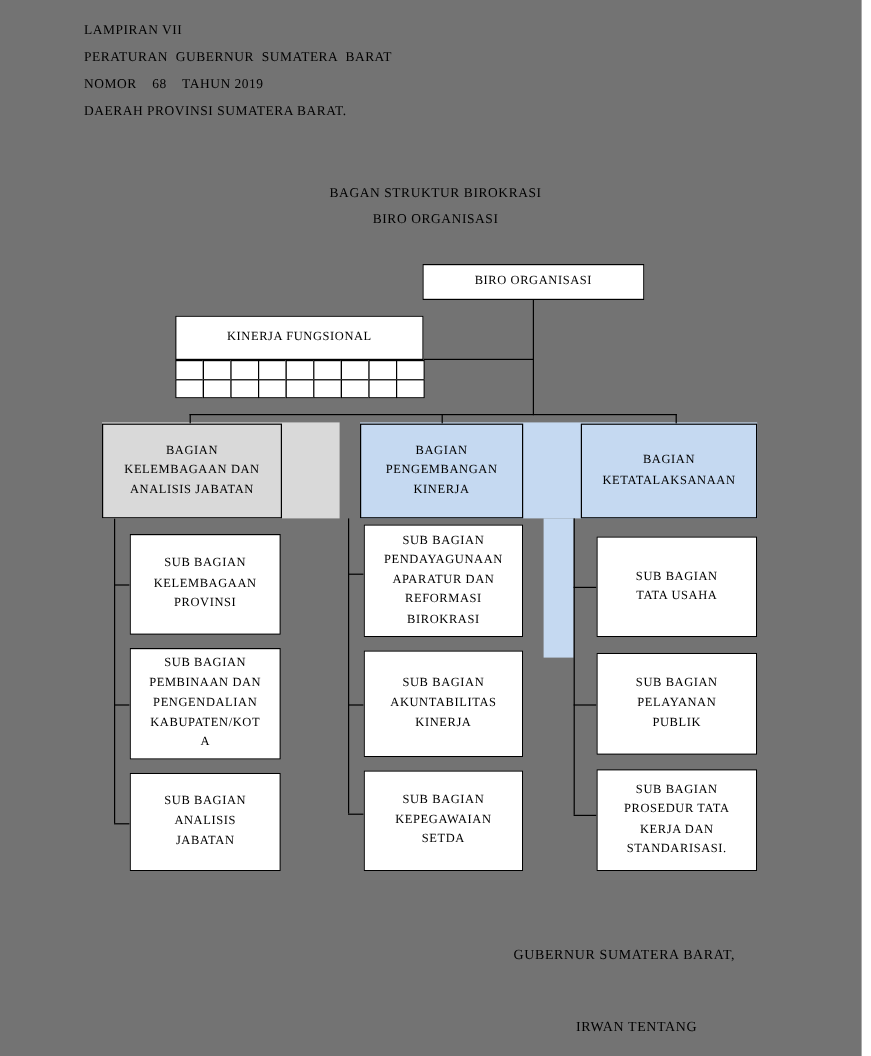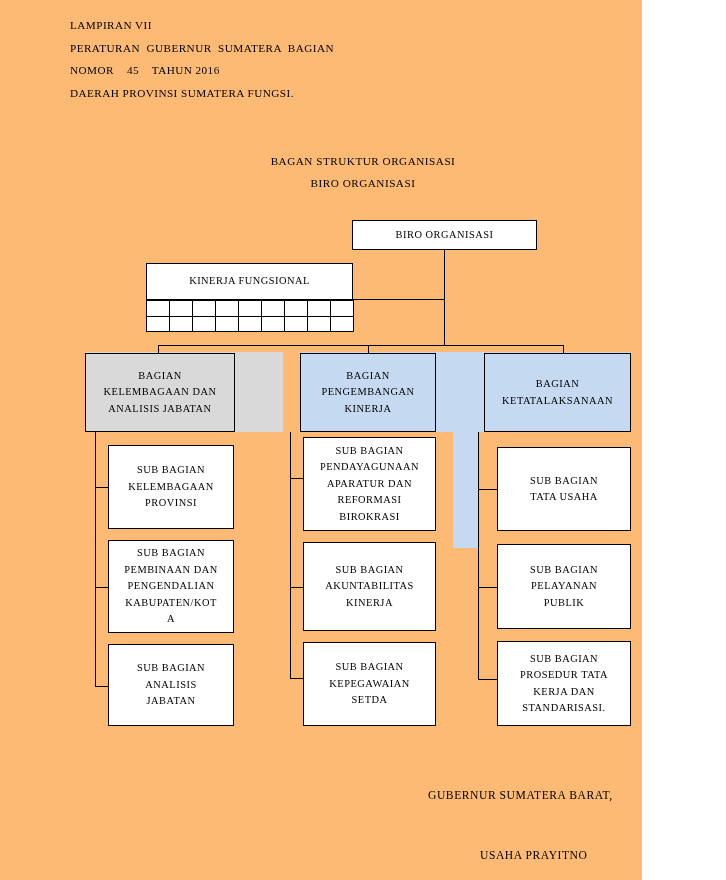--- a/index.html
+++ b/index.html
@@ -7,24 +7,24 @@
     margin: 0;
     padding: 0;
     background: #ffffff;
   }
   body {
     font-family: "Liberation Serif", "DejaVu Serif", serif;
     color: #000000;
   }
   #page {
     position: relative;
-    width: 642px;
+    width: 718px;
     height: 880px;
     overflow: hidden;
-    background: #fdba74;
+    background: #737373;
   }
 
   
   .header {
     position: absolute;
     left: 70px;
     top: 14px;
     width: 620px;
   }
   .header-line {
@@ -113,26 +113,26 @@
   .sign.gov  { left: 428px; top: 789px; }
   .sign.name { left: 480px; top: 849px; }
 </style>
 </head>
 <body>
 
 <div id="page">
 
   <div class="header">
     <div class="header-line">LAMPIRAN VII</div>
-    <div class="header-line">PERATURAN  GUBERNUR  SUMATERA  BAGIAN</div>
-    <div class="header-line">NOMOR    45    TAHUN 2016</div>
-    <div class="header-line">DAERAH PROVINSI SUMATERA FUNGSI.</div>
-  </div>
-
-  <div class="chart-title t1">BAGAN STRUKTUR ORGANISASI</div>
+    <div class="header-line">PERATURAN  GUBERNUR  SUMATERA  BARAT</div>
+    <div class="header-line">NOMOR    68    TAHUN 2019</div>
+    <div class="header-line">DAERAH PROVINSI SUMATERA BARAT.</div>
+  </div>
+
+  <div class="chart-title t1">BAGAN STRUKTUR BIROKRASI</div>
   <div class="chart-title t2">BIRO ORGANISASI</div>
 
   <div class="shade" style="left:85px; top:352px; width:198px; height:80px; background:#d9d9d9;"></div>
   <div class="shade" style="left:300px; top:352px; width:331px; height:80px; background:#c5d9f1;"></div>
   <div class="shade" style="left:453px; top:432px; width:25px; height:116px; background:#c5d9f1;"></div>
 
   <div class="line vline" style="left:444px; top:249px; width:1px; height:97px;"></div>
 
   <div class="line hline" style="left:352px; top:299px; width:93px; height:1px;"></div>
 
@@ -248,15 +248,15 @@
 PUBLIK</span>
   </div>
   <div class="box" style="left:497px; top:641px; width:134px; height:85px;">
     <span class="txt">SUB BAGIAN
 PROSEDUR TATA
 KERJA DAN
 STANDARISASI.</span>
   </div>
 
   <div class="sign gov">GUBERNUR SUMATERA BARAT,</div>
-  <div class="sign name">USAHA PRAYITNO</div>
+  <div class="sign name">IRWAN TENTANG</div>
 
 </div>
 
 </body></html>

